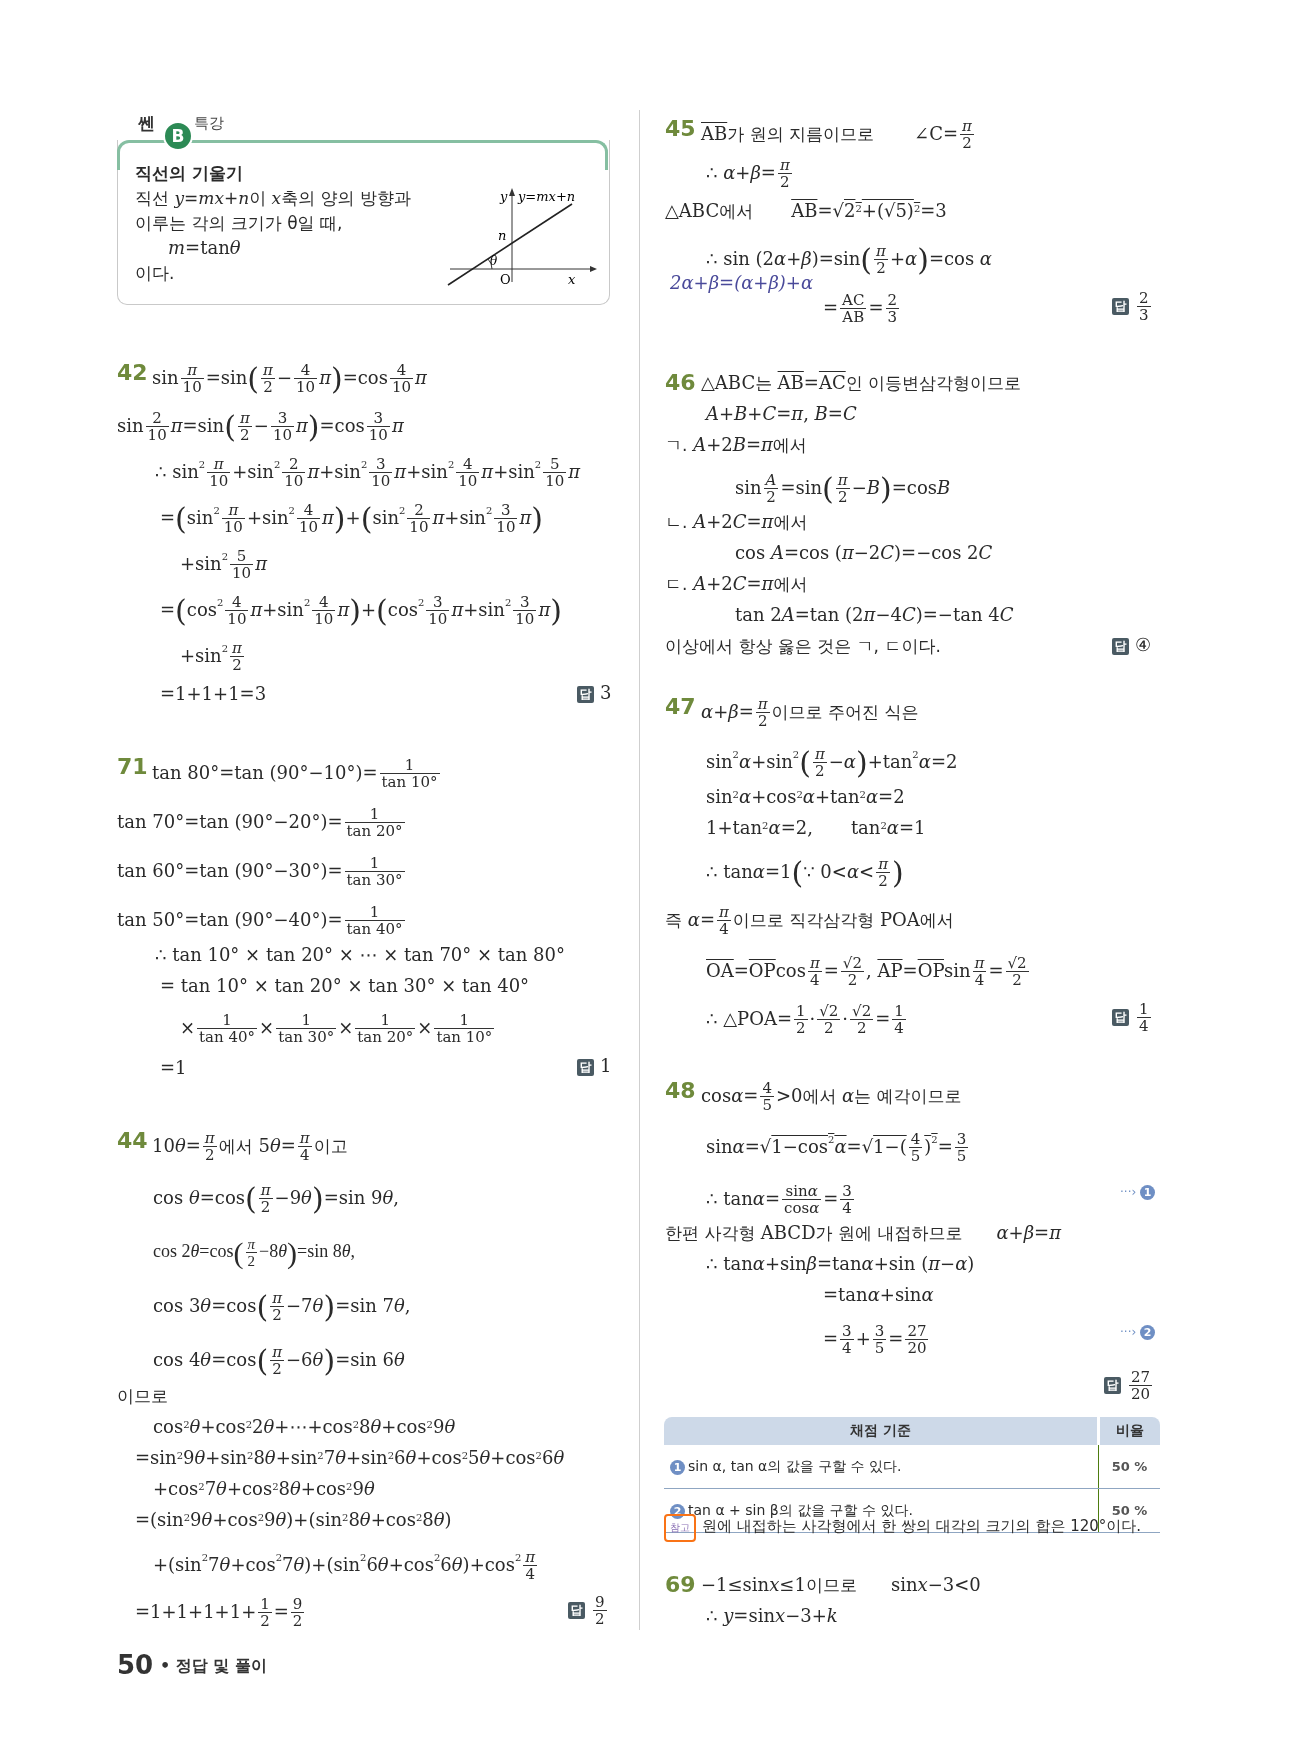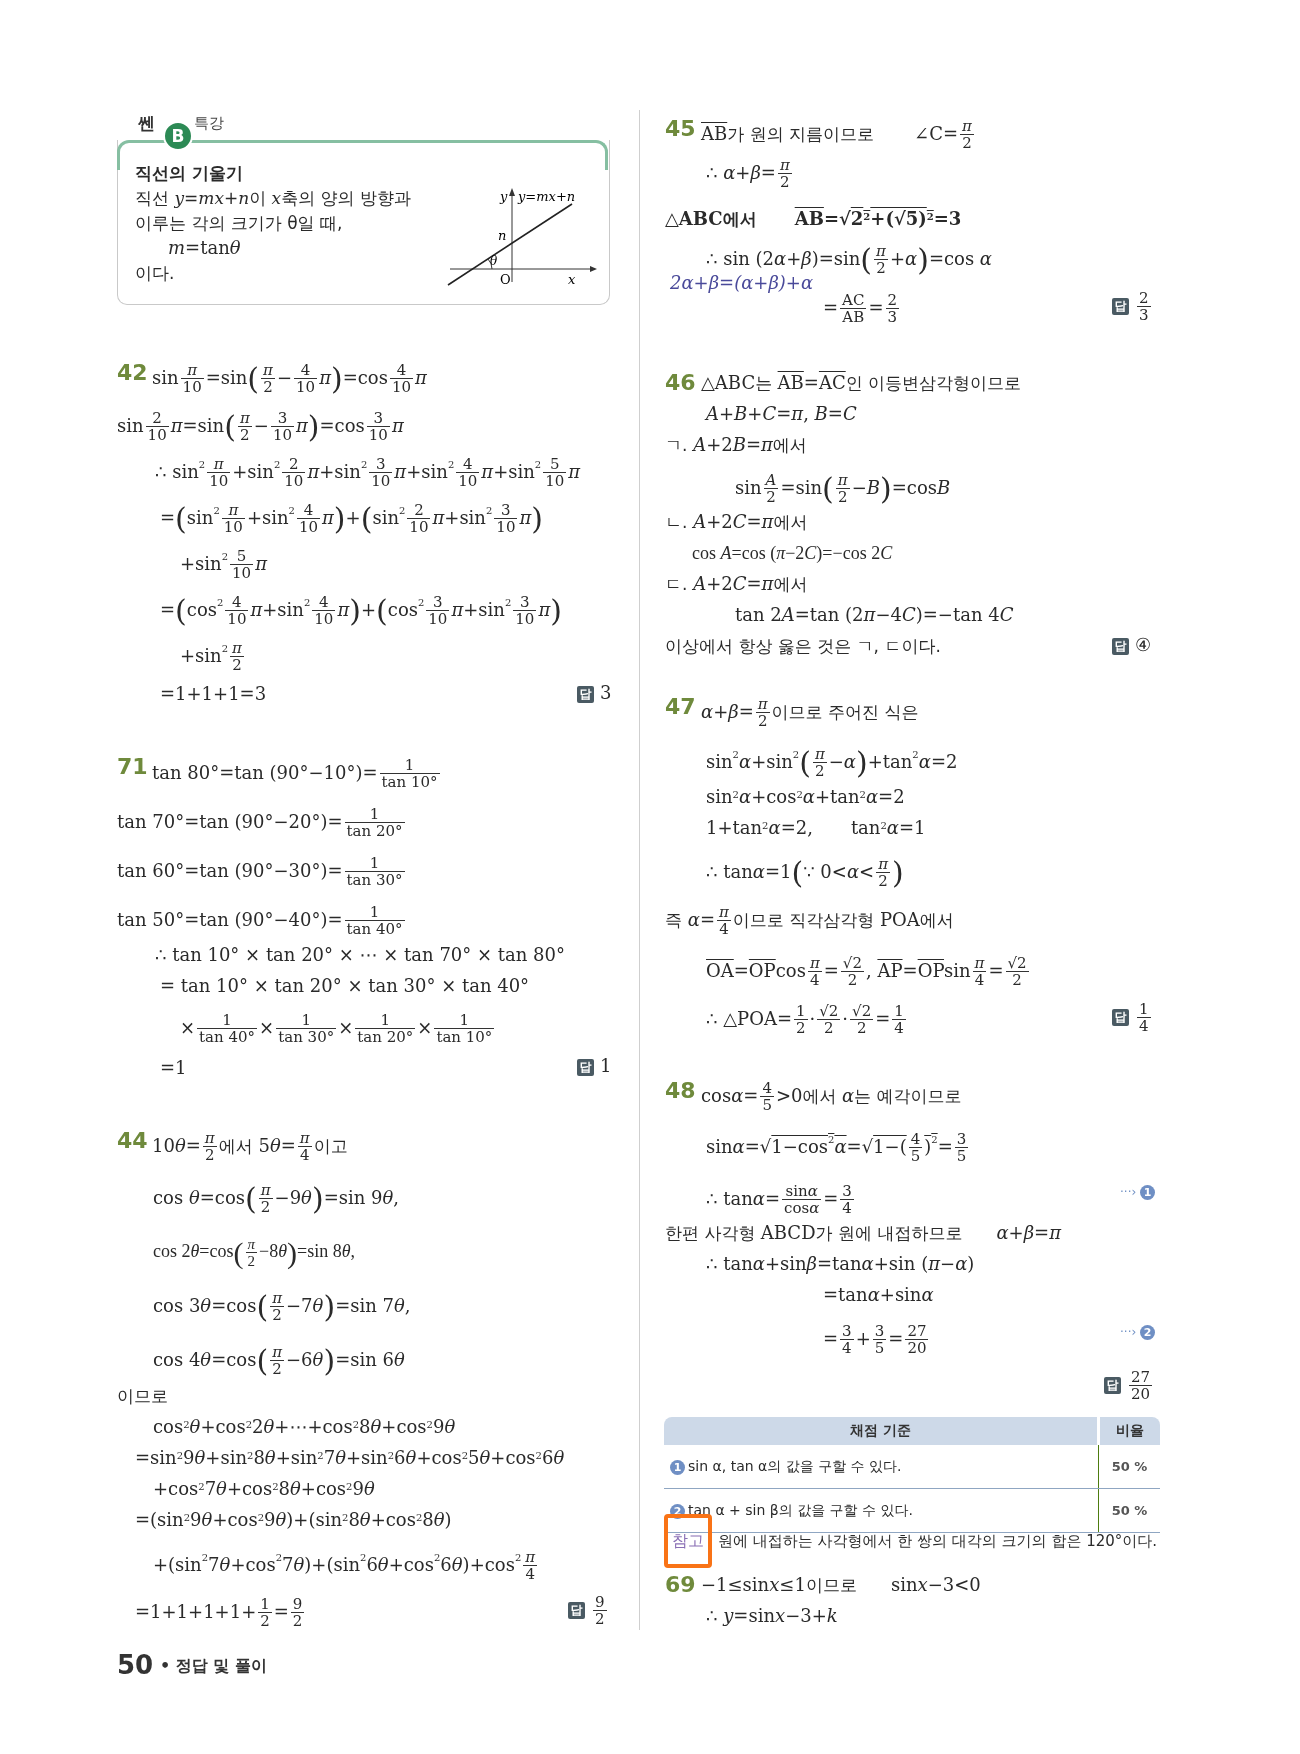--- a/index.html
+++ b/index.html
@@ -33,22 +33,22 @@
   .footer-num { position:absolute; left:117px; top:1650px; font-family:"DejaVu Sans", sans-serif; font-weight:bold; font-size:26px; color:#333; }
   .footer-txt { position:absolute; left:160px; top:1656px; font-family:"DejaVu Sans", sans-serif; font-weight:bold; font-size:16px; color:#333; }
   table.score { position:absolute; left:664px; top:1417px; width:496px; border-collapse:collapse; font-size:15px; }
   table.score th { background:#cdd9e8; font-family:"DejaVu Sans", sans-serif; font-size:14px; font-weight:bold; height:26px; color:#333; }
   table.score th.c1 { border-radius:8px 0 0 0; border-right:3px solid #fff; }
   table.score th.c2 { border-radius:0 8px 0 0; width:58px; }
   table.score td { border-bottom:1px solid #8fa6c2; height:27px; padding:8px 6px; }
   table.score td.pct { text-align:center; font-family:"DejaVu Sans", sans-serif; font-size:13px; font-weight:bold; color:#555; border-left:1px solid #4d7c0f; }
   .circ { display:inline-block; width:15px; height:15px; border-radius:50%; background:#6f8fc4; color:#fff; font-size:11px; font-weight:bold;
           text-align:center; line-height:15px; font-family:"DejaVu Sans", sans-serif; vertical-align:middle; margin-right:3px; }
-  .note-tag { display:inline-block; border:4px solid #f97316; color:#8a6fb5; border-radius:4px; font-family:"DejaVu Sans", sans-serif;
-              font-size:16px; padding:12px 4px; margin-right:6px; }
+  .note-tag { display:inline-block; border:2px solid #f97316; color:#8a6fb5; border-radius:4px; font-family:"DejaVu Sans", sans-serif;
+              font-size:10px; padding:1px 4px; margin-right:6px; }
   .marker { position:absolute; font-family:"DejaVu Sans", sans-serif; font-size:12px; color:#6f8fc4; white-space:nowrap; }
   .annot { position:absolute; font-size:18px; color:#4a4a9a; font-style:italic; white-space:nowrap; }
 </style>
 </head>
 <body>
 
 <div class="concept"></div>
 <div class="concept-top"></div>
 <span class="brand">쎈</span>
 <span class="brand-b">B</span>
@@ -111,33 +111,33 @@
 <div class="ans" style="left:568px;top:1594px;"><span class="ans-badge">답</span><span class="frac"><span class="top">9</span><span>2</span></span></div>
 
 <span class="footer-num">50</span>
 <span class="footer-txt">• 정답 및 풀이</span>
 
 <div class="divider"></div>
 
 <span class="num" style="left:665px;top:116px;">45</span>
 <div class="line" style="left:701px;top:118px;"><span class="ov">AB</span><span class="kr">가 원의 지름이므로</span><span style="display:inline-block;width:40px"></span>∠C=<span class="frac"><span class="top it">π</span><span>2</span></span></div>
 <div class="line" style="left:706px;top:157px;">∴ <i>α</i>+<i>β</i>=<span class="frac"><span class="top it">π</span><span>2</span></span></div>
-<div class="line" style="left:665px;top:208px;font-weight:bold;">△ABC<span class="kr">에서</span><span style="display:inline-block;width:38px"></span><span class="ov">AB</span>=√<span style="text-decoration:overline">2<sup>2</sup>+(√5)<sup>2</sup></span>=3</div>
+<div class="line" style="left:665px;top:200px;">△ABC<span class="kr">에서</span><span style="display:inline-block;width:38px"></span><span class="ov">AB</span>=√<span style="text-decoration:overline">2<sup>2</sup>+(√5)<sup>2</sup></span>=3</div>
 <div class="line" style="left:706px;top:243px;">∴ sin (2<i>α</i>+<i>β</i>)=sin<span class="paren">(</span><span class="frac"><span class="top it">π</span><span>2</span></span>+<i>α</i><span class="paren">)</span>=cos <i>α</i></div>
 <span class="annot" style="left:670px;top:272px;">2α+β=(α+β)+α</span>
 <div class="line" style="left:823px;top:292px;">=<span class="frac"><span class="top">AC</span><span>AB</span></span>=<span class="frac"><span class="top">2</span><span>3</span></span></div>
 <div class="ans" style="left:1112px;top:290px;"><span class="ans-badge">답</span><span class="frac"><span class="top">2</span><span>3</span></span></div>
 
 <span class="num" style="left:665px;top:370px;">46</span>
 <div class="line" style="left:701px;top:372px;">△ABC<span class="kr">는 </span><span class="ov">AB</span>=<span class="ov">AC</span><span class="kr">인 이등변삼각형이므로</span></div>
 <div class="line" style="left:706px;top:403px;"><i>A</i>+<i>B</i>+<i>C</i>=<i>π</i>, <i>B</i>=<i>C</i></div>
 <div class="line" style="left:665px;top:434px;"><span class="kr">ㄱ.</span> <i>A</i>+2<i>B</i>=<i>π</i><span class="kr">에서</span></div>
 <div class="line" style="left:735px;top:472px;">sin<span class="frac"><span class="top it">A</span><span>2</span></span>=sin<span class="paren">(</span><span class="frac"><span class="top it">π</span><span>2</span></span>−<i>B</i><span class="paren">)</span>=cos<i>B</i></div>
 <div class="line" style="left:665px;top:511px;"><span class="kr">ㄴ.</span> <i>A</i>+2<i>C</i>=<i>π</i><span class="kr">에서</span></div>
-<div class="line" style="left:692px;top:542px;font-family:Liberation Serif, serif;">cos <i>A</i>=cos (<i>π</i>−2<i>C</i>)=−cos 2<i>C</i></div>
+<div class="line" style="left:735px;top:542px;">cos <i>A</i>=cos (<i>π</i>−2<i>C</i>)=−cos 2<i>C</i></div>
 <div class="line" style="left:665px;top:573px;"><span class="kr">ㄷ.</span> <i>A</i>+2<i>C</i>=<i>π</i><span class="kr">에서</span></div>
 <div class="line" style="left:735px;top:604px;">tan 2<i>A</i>=tan (2<i>π</i>−4<i>C</i>)=−tan 4<i>C</i></div>
 <div class="line kr" style="left:665px;top:635px;">이상에서 항상 옳은 것은 ㄱ, ㄷ이다.</div>
 <div class="ans" style="left:1112px;top:634px;"><span class="ans-badge">답</span><span>④</span></div>
 
 <span class="num" style="left:665px;top:694px;">47</span>
 <div class="line" style="left:701px;top:696px;"><i>α</i>+<i>β</i>=<span class="frac"><span class="top it">π</span><span>2</span></span><span class="kr">이므로 주어진 식은</span></div>
 <div class="line" style="left:706px;top:746px;">sin<sup>2</sup><i>α</i>+sin<sup>2</sup><span class="paren">(</span><span class="frac"><span class="top it">π</span><span>2</span></span>−<i>α</i><span class="paren">)</span>+tan<sup>2</sup><i>α</i>=2</div>
 <div class="line" style="left:706px;top:786px;">sin<sup>2</sup><i>α</i>+cos<sup>2</sup><i>α</i>+tan<sup>2</sup><i>α</i>=2</div>
 <div class="line" style="left:706px;top:817px;">1+tan<sup>2</sup><i>α</i>=2,<span style="display:inline-block;width:38px"></span>tan<sup>2</sup><i>α</i>=1</div>

